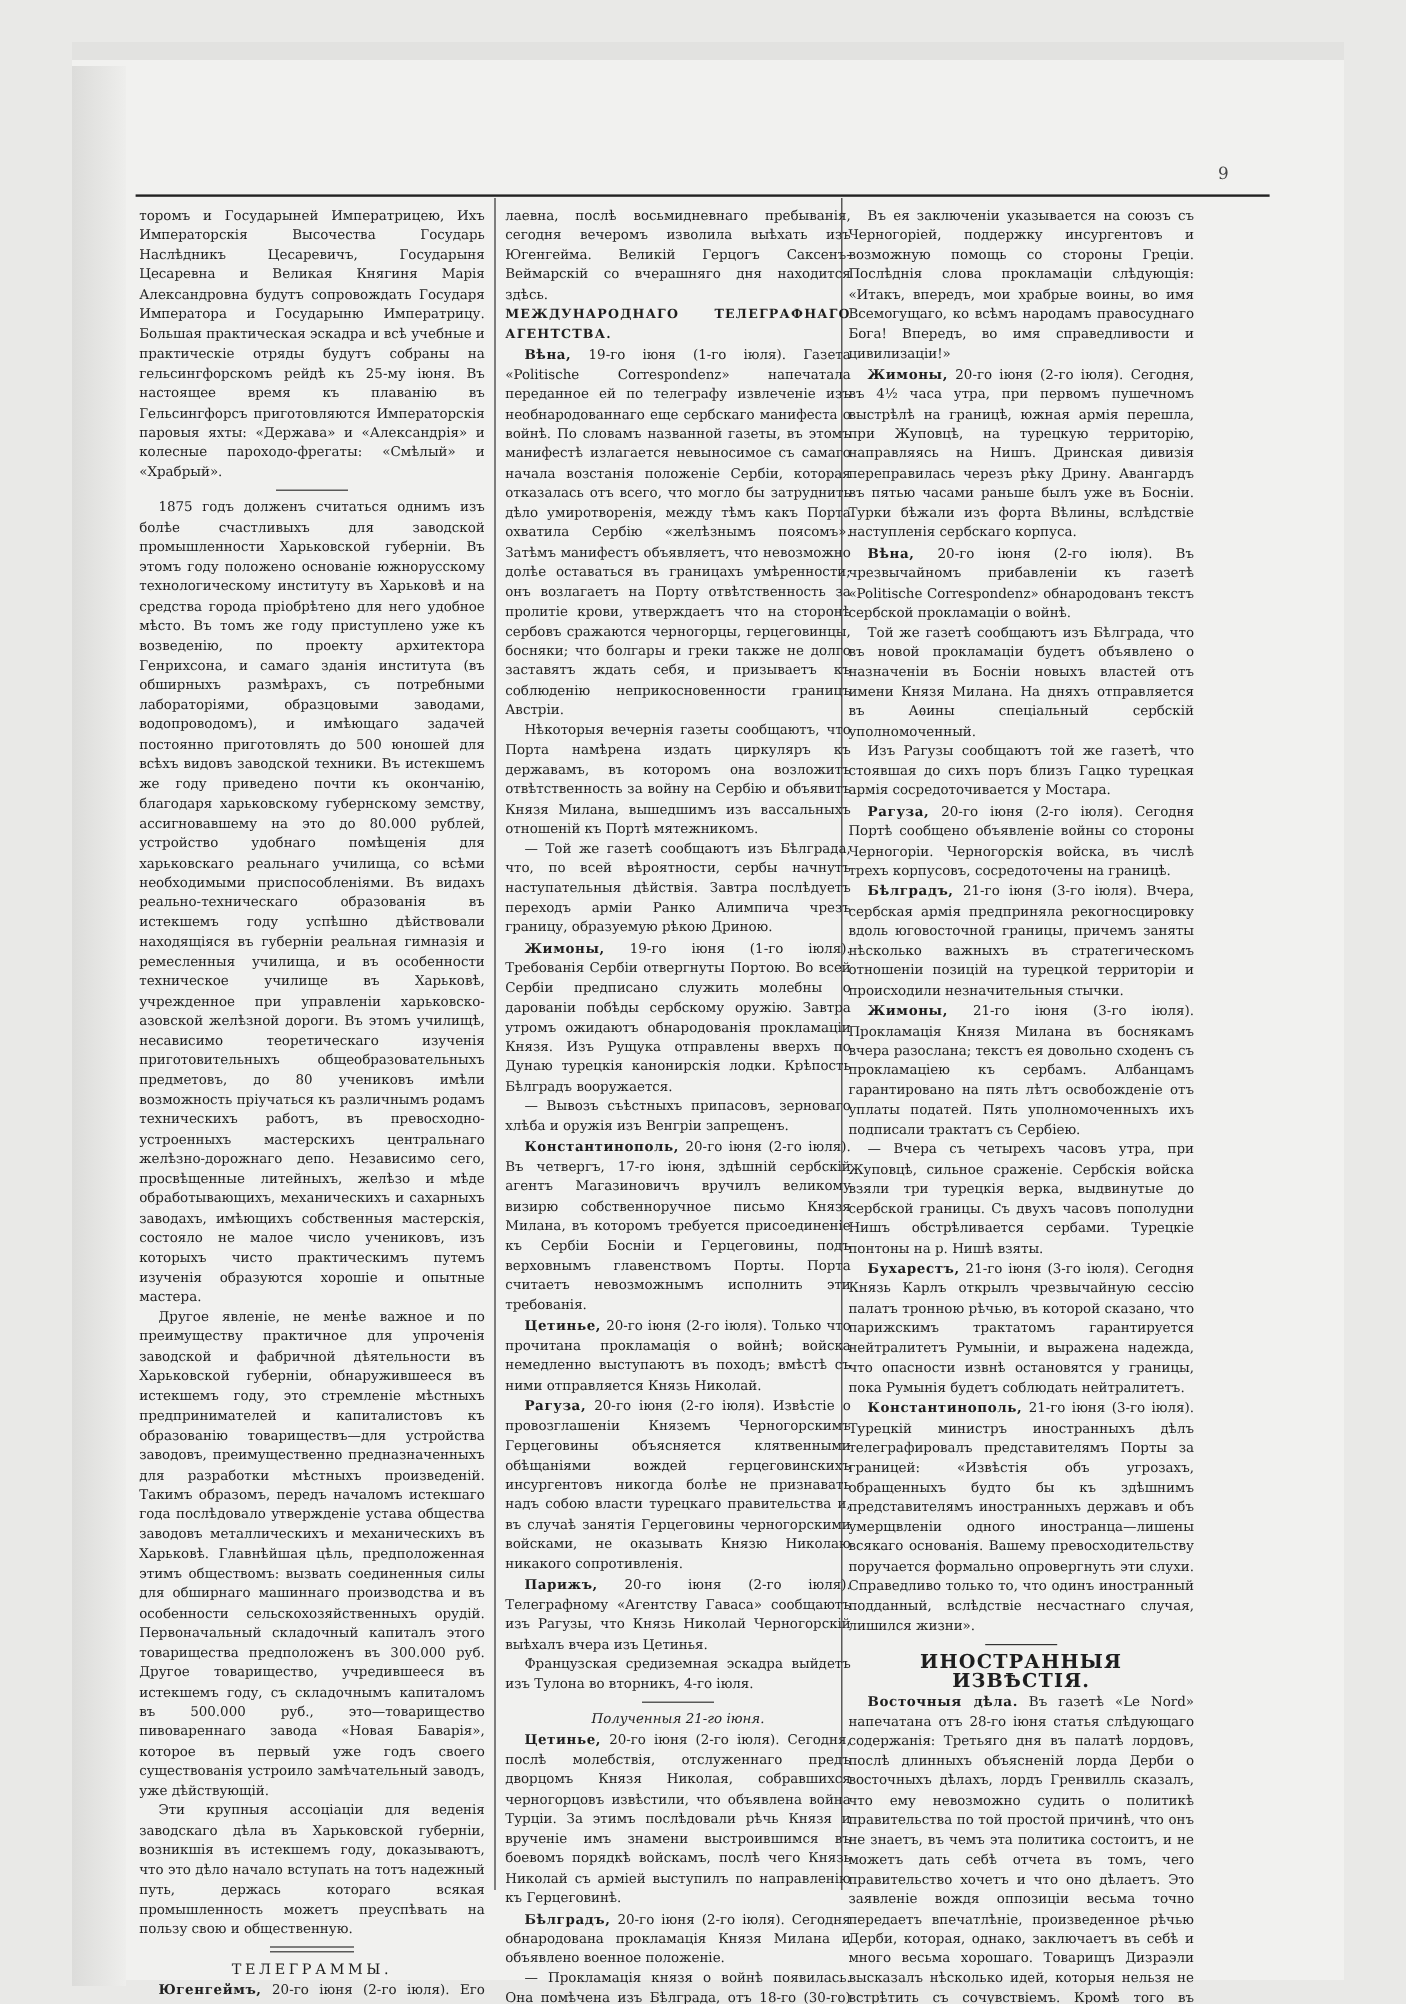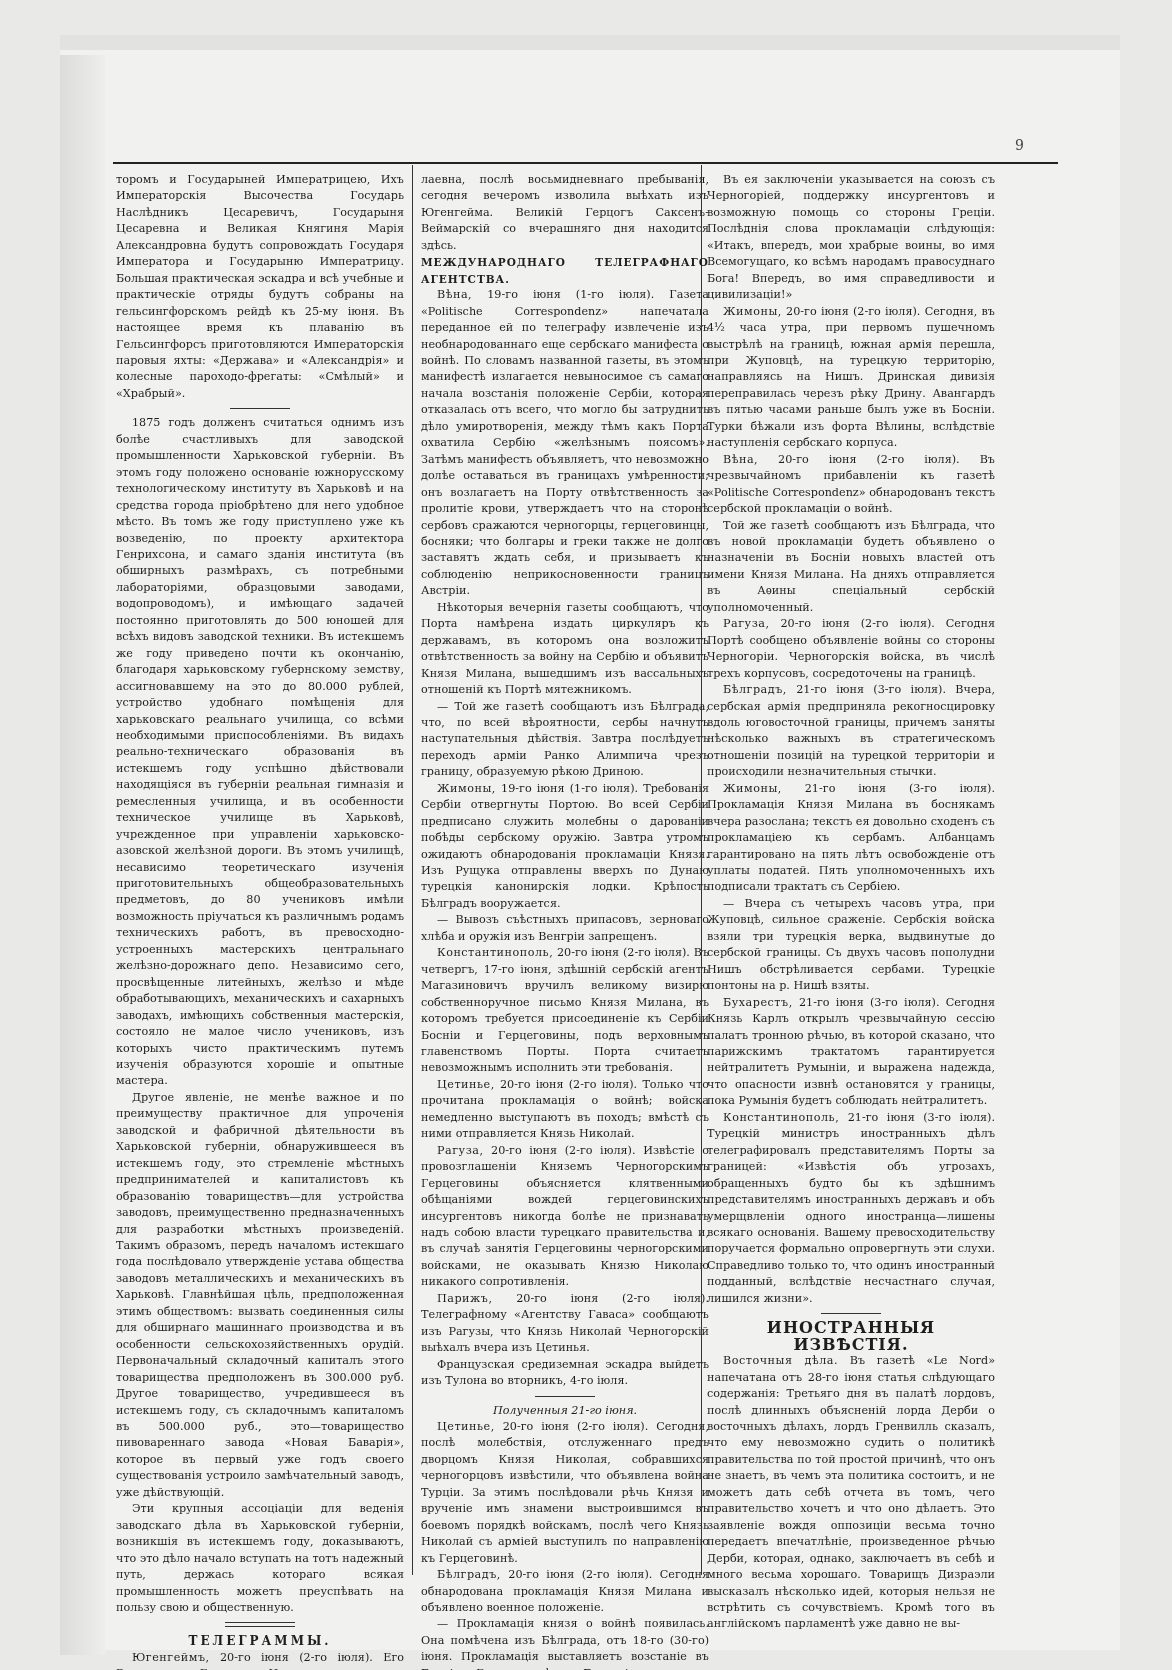--- a/index.html
+++ b/index.html
@@ -39,32 +39,32 @@
   .col p.noindent { text-indent:0; }
   .col-1 { left:116px; }
   .col-2 { left:421px; }
   .col-3 { left:707px; }
   .col-rule {
     position:absolute; width:1px; background:#333; top:165px; height:1410px;
   }
   .rule-1 { left:412px; }
   .rule-2 { left:701px; }
   .section-title {
-    text-align:center; font-weight:bold; letter-spacing:3px;
+    text-align:center; font-weight:normal; letter-spacing:3px;
     font-size:12px; margin:8px 0 4px 0; text-indent:0 !important;
   }
   .section-title-lg {
     text-align:center; font-weight:bold; letter-spacing:1px;
     font-size:16px; margin:8px 0 2px 0; text-indent:0 !important;
   }
   .agency-title {
     font-weight:bold; letter-spacing:1px; font-size:10.5px; text-indent:0 !important;
     margin:4px 0 2px 0;
   }
-  .place { font-weight:normal; letter-spacing:0.5px; }
+  .place { font-weight:bold; letter-spacing:0.5px; }
   .date { }
   .short-rule {
     width:60px; height:1px; background:#333; margin:6px auto;
   }
   .double-rule {
     width:70px; height:3px; border-top:1px solid #333; border-bottom:1px solid #333;
     margin:6px auto;
   }
   .received {
     text-align:center; font-style:italic; text-indent:0 !important; margin:6px 0;
@@ -120,20 +120,21 @@
       <p><span>— Прокламація князя о войнѣ появилась. Она помѣчена изъ Бѣлграда, отъ 18-го (30-го) іюня. Прокламація выставляетъ возстаніе въ Босніи, Герцеговинѣ и Болгаріи причиною сербскихъ вооруженій.</span></p>
     </div>
 </div>
 
 <div class="col col-3">
   <div id="col3-items">
       <p><span>Въ ея заключеніи указывается на союзъ съ Черногоріей, поддержку инсургентовъ и возможную помощь со стороны Греціи. Послѣднія слова прокламаціи слѣдующія: «Итакъ, впередъ, мои храбрые воины, во имя Всемогущаго, ко всѣмъ народамъ правосуднаго Бога! Впередъ, во имя справедливости и цивилизаціи!»</span></p>
       <p><span class="place">Жимоны,</span> <span class="date">20-го іюня (2-го іюля).</span> <span>Сегодня, въ 4½ часа утра, при первомъ пушечномъ выстрѣлѣ на границѣ, южная армія перешла, при Жуповцѣ, на турецкую территорію, направляясь на Нишъ. Дринская дивизія переправилась черезъ рѣку Дрину. Авангардъ въ пятью часами раньше былъ уже въ Босніи. Турки бѣжали изъ форта Вѣлины, вслѣдствіе наступленія сербскаго корпуса.</span></p>
       <p><span class="place">Вѣна,</span> <span class="date">20-го іюня (2-го іюля).</span> <span>Въ чрезвычайномъ прибавленіи къ газетѣ «Politische Correspondenz» обнародованъ текстъ сербской прокламаціи о войнѣ.</span></p>
       <p><span>Той же газетѣ сообщаютъ изъ Бѣлграда, что въ новой прокламаціи будетъ объявлено о назначеніи въ Босніи новыхъ властей отъ имени Князя Милана. На дняхъ отправляется въ Аѳины спеціальный сербскій уполномоченный.</span></p>
+      <p><span>Изъ Рагузы сообщаютъ той же газетѣ, что стоявшая до сихъ поръ близъ Гацко турецкая армія сосредоточивается у Мостара.</span></p>
       <p><span class="place">Рагуза,</span> <span class="date">20-го іюня (2-го іюля).</span> <span>Сегодня Портѣ сообщено объявленіе войны со стороны Черногоріи. Черногорскія войска, въ числѣ трехъ корпусовъ, сосредоточены на границѣ.</span></p>
       <p><span class="place">Бѣлградъ,</span> <span class="date">21-го іюня (3-го іюля).</span> <span>Вчера, сербская армія предприняла рекогносцировку вдоль юговосточной границы, причемъ заняты нѣсколько важныхъ въ стратегическомъ отношеніи позицій на турецкой территоріи и происходили незначительныя стычки.</span></p>
       <p><span class="place">Жимоны,</span> <span class="date">21-го іюня (3-го іюля).</span> <span>Прокламація Князя Милана въ боснякамъ вчера разослана; текстъ ея довольно сходенъ съ прокламаціею къ сербамъ. Албанцамъ гарантировано на пять лѣтъ освобожденіе отъ уплаты податей. Пять уполномоченныхъ ихъ подписали трактатъ съ Сербіею.</span></p>
       <p><span>— Вчера съ четырехъ часовъ утра, при Жуповцѣ, сильное сраженіе. Сербскія войска взяли три турецкія верка, выдвинутые до сербской границы. Съ двухъ часовъ пополудни Нишъ обстрѣливается сербами. Турецкіе понтоны на р. Нишѣ взяты.</span></p>
       <p><span class="place">Бухарестъ,</span> <span class="date">21-го іюня (3-го іюля).</span> <span>Сегодня Князь Карлъ открылъ чрезвычайную сессію палатъ тронною рѣчью, въ которой сказано, что парижскимъ трактатомъ гарантируется нейтралитетъ Румыніи, и выражена надежда, что опасности извнѣ остановятся у границы, пока Румынія будетъ соблюдать нейтралитетъ.</span></p>
       <p><span class="place">Константинополь,</span> <span class="date">21-го іюня (3-го іюля).</span> <span>Турецкій министръ иностранныхъ дѣлъ телеграфировалъ представителямъ Порты за границей: «Извѣстія объ угрозахъ, обращенныхъ будто бы къ здѣшнимъ представителямъ иностранныхъ державъ и объ умерщвленіи одного иностранца—лишены всякаго основанія. Вашему превосходительству поручается формально опровергнуть эти слухи. Справедливо только то, что одинъ иностранный подданный, вслѣдствіе несчастнаго случая, лишился жизни».</span></p>
     </div>
   <div class="short-rule"></div>
   <p class="section-title-lg">ИНОСТРАННЫЯ ИЗВѢСТІЯ.</p>
   <p>

